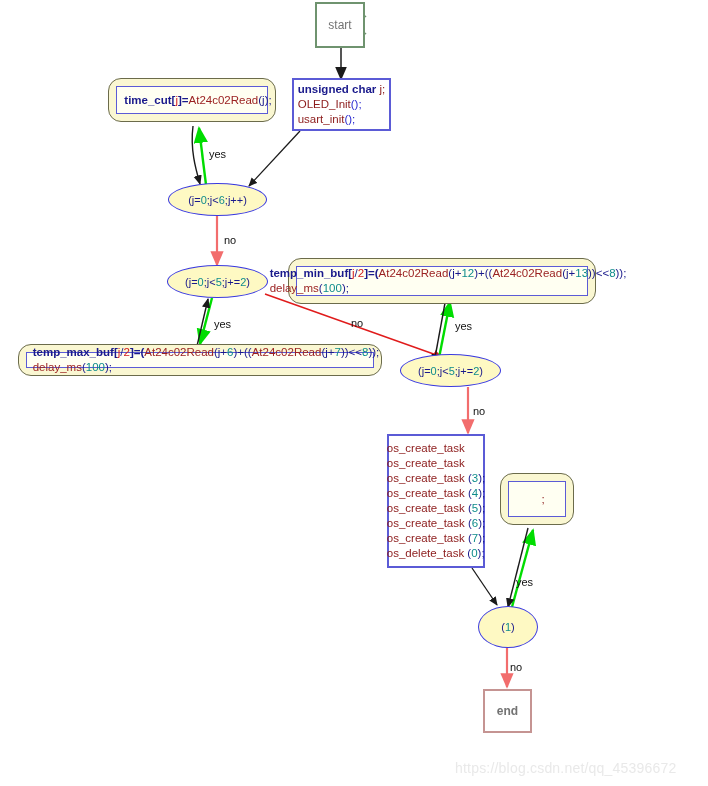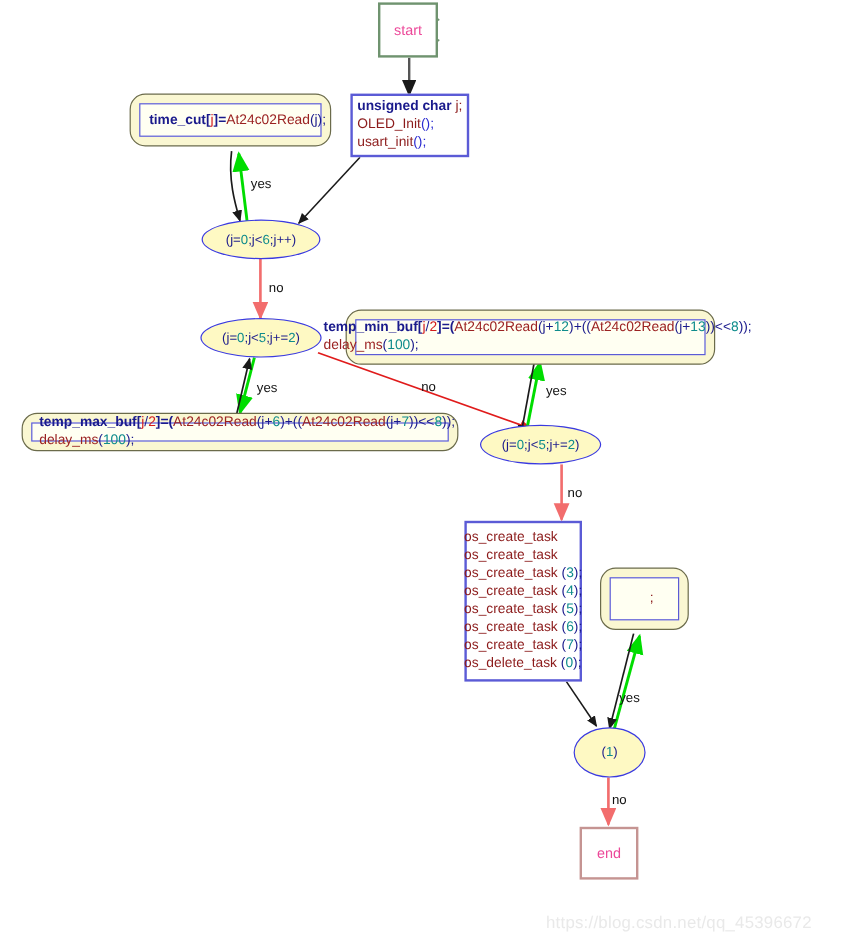--- a/index.html
+++ b/index.html
@@ -28,21 +28,21 @@
   
   .terminator {
     width: 50px;
     height: 46px;
     border: 2px solid #6f936f;
     background: #ffffff;
     display: flex;
     align-items: center;
     justify-content: center;
     font-size: 12px;
-    color: #ec4899;
+    color: #737373;
   }
   .terminator.start { border-color: #6f936f; }
   .terminator.end   { border-color: #c59492; }
 
   
 
   
   .proc {
     border: 2px solid #5b5bd6;
     background: #ffffff;
@@ -256,21 +256,21 @@
     <div>
         <div><span class="t-dark">;</span></div>
       </div>
   </div>
 </div>
 
 <div class="node ellipse" style="left:478px; top:606px; width:60px; height:42px;">
   <span><span class="t-pun">(</span><span class="t-num2">1</span><span class="t-pun">)</span></span>
 </div>
 
-<div class="node terminator end" style="left:483px; top:689px; width:49px; height:44px;">
+<div class="node terminator end" style="left:483px; top:689px; width:49px; height:44px;font-weight:bold;">
   <span>end</span>
 </div>
 
 <div class="edgelabel" style="left:209px; top:148px;">yes</div>
 <div class="edgelabel" style="left:224px; top:234px;">no</div>
 <div class="edgelabel" style="left:214px; top:318px;">yes</div>
 <div class="edgelabel" style="left:351px; top:317px;">no</div>
 <div class="edgelabel" style="left:455px; top:320px;">yes</div>
 <div class="edgelabel" style="left:473px; top:405px;">no</div>
 <div class="edgelabel" style="left:516px; top:576px;">yes</div>

